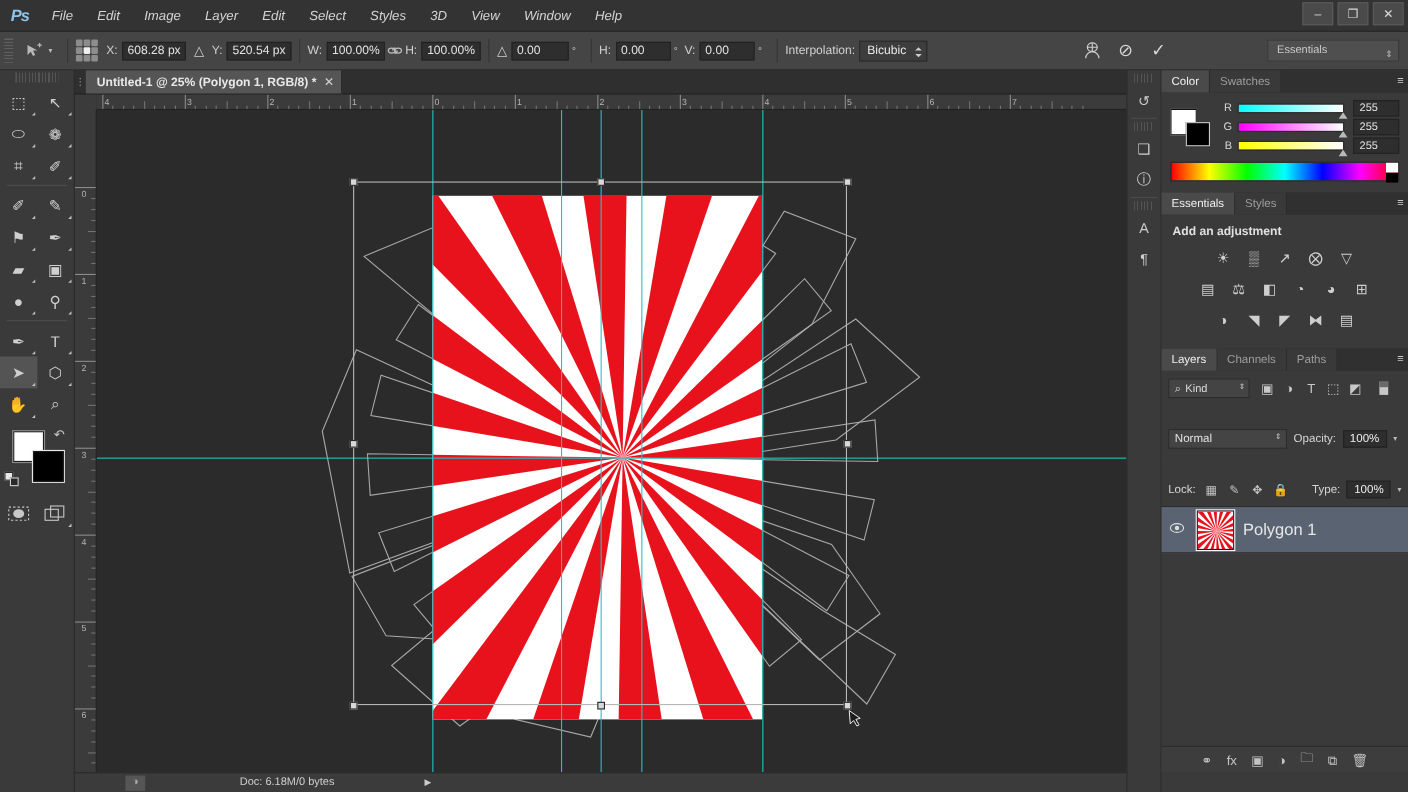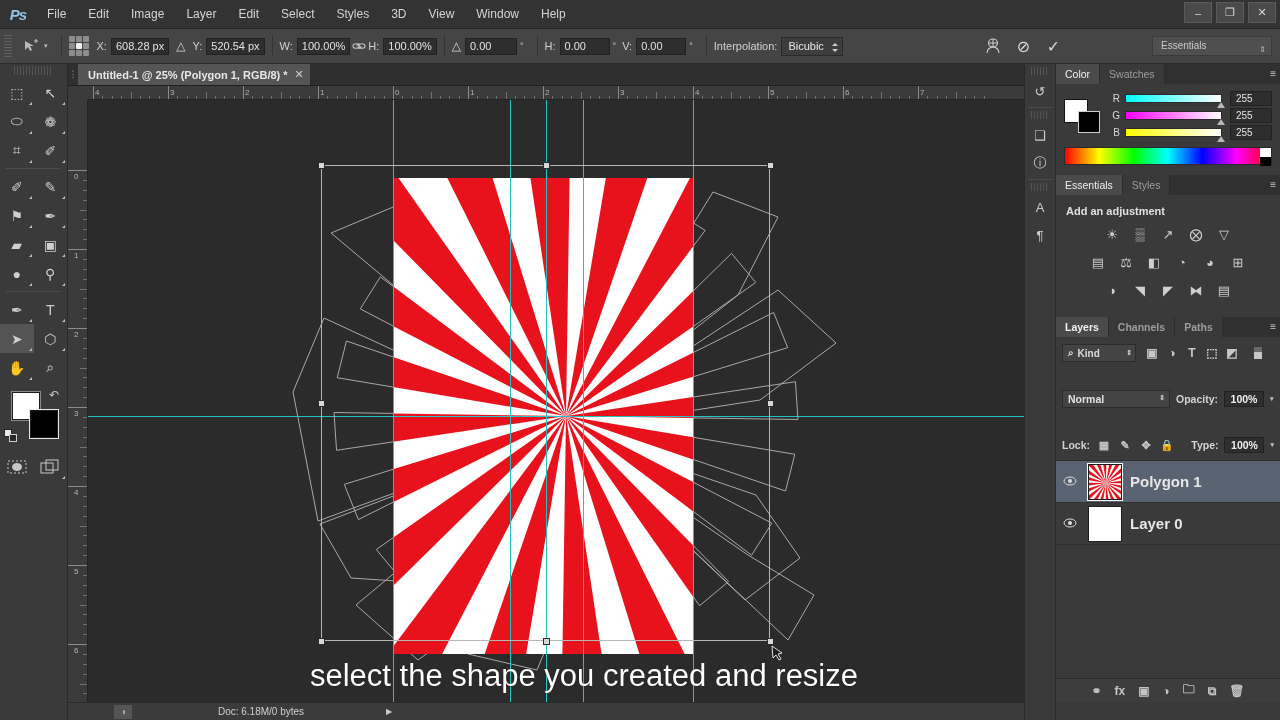--- a/index.html
+++ b/index.html
@@ -18,21 +18,21 @@
     background: #333333; display: flex; align-items: center;
     border-bottom: 1px solid #242424;
   }
   .ps-logo {
     width: 36px; height: 29px; display: flex; align-items: center;
     justify-content: center; font-weight: bold; font-size: 15px;
     color: #8fc3ea; letter-spacing: -1px; font-style: italic;
   }
   .menu-item {
     padding: 0 11px; height: 29px; line-height: 29px; font-size: 12px;
-    color: #d4d4d4; cursor: default; white-space: nowrap;
+    color: #d4d4d4; cursor: default; white-space: nowrap; font-style: italic;
   }
   .wincontrols { position: absolute; right: 0; top: 0; display: flex; height: 25px; }
   .winbtn {
     width: 28px; height: 21px; margin-top: 2px; margin-right: 4px;
     background: #4a4a4a; border: 1px solid #5a5a5a;
     display: flex; align-items: center; justify-content: center;
     color: #d8d8d8; font-size: 11px;
   }
 
   
@@ -746,21 +746,20 @@
         <div class="handle" style="left:445px; top:234px"></div>
         <div class="handle" style="left:-4px;  top:472px"></div>
         <div class="handle" style="left:221px; top:472px"></div>
         <div class="handle" style="left:445px; top:472px"></div>
       </div>
 
       <svg style="position:absolute;left:683px;top:545px" width="16" height="16">
         <path d="M1 1 L11 8 L7 9 L10 14 L8 15 L5 10 L2 13 Z" fill="#1c1c1c" stroke="#f0f0f0" stroke-width="0.9"></path>
       </svg>
 
-      <div class="caption">select the shape you created and resize</div>
     </div>
   </div>
 
   <div class="statusbar">
     <div class="zoomfield">25%</div>
     <div class="sb-icon">◑</div>
     <div class="docinfo" style="flex:1;text-align:center;max-width:250px">Doc: 6.18M/0 bytes</div>
     <div class="sb-arrow">▶</div>
   </div>
 
@@ -856,21 +855,21 @@
               <div class="adj-ico">◑</div>
               <div class="adj-ico">◥</div>
               <div class="adj-ico">◤</div>
               <div class="adj-ico">⧓</div>
               <div class="adj-ico">▤</div>
             </div>
           </div>
       </div>
     </div>
 
-    <div class="panel" style="margin-top:4px; position:relative; height:385px;font-weight:bold;">
+    <div class="panel" style="margin-top:4px; position:relative; height:385px;">
       <div class="ptabs">
         <div class="ptab active">Layers</div>
         <div class="ptab">Channels</div>
         <div class="ptab">Paths</div>
         <div class="filler"></div>
         <div class="pmenu">≡</div>
       </div>
 
       <div class="lrow" style="margin-top:4px">
         <div class="kindbox">
@@ -939,28 +938,20 @@
                 <path d="M17 18 L-11.03637057199403 -10.530017966167268 L-6.023051525013084 -14.709923547397551 Z" fill="#e8121d"></path>
                 <path d="M17 18 L-0.8479125243923775 -17.79737446408099 L5.211699082988373 -20.223500120867826 Z" fill="#e8121d"></path>
                 <path d="M17 18 L11.087623554815583 -21.560634534476677 L17.600370718668938 -21.995494183722307 Z" fill="#e8121d"></path>
                 <path d="M17 18 L23.60190423442711 -21.451424061489256 L29.930273885377456 -19.85245061088021 Z" fill="#e8121d"></path>
                 <path d="M17 18 L35.46994452940133 -17.48043332712888 L40.99447175366966 -14.004145438713856 Z" fill="#e8121d"></path>
                 <path d="M17 18 L45.530017966167264 -10.03637057199403 L49.709923547397544 -5.023051525013088 Z" fill="#e8121d"></path>
                 <path d="M17 18 L52.79737446408099 0.15208747560761893 L55.22350012086781 6.211699082988337 Z" fill="#e8121d"></path>
               </svg></div>
             <div class="lname">Polygon 1</div>
           </div>
-          <div class="layer">
-            <div class="eye"><svg width="14" height="10" viewBox="0 0 14 10">
-                <ellipse cx="7" cy="5" rx="6" ry="4" fill="none" stroke="#dcdcdc"></ellipse>
-                <circle cx="7" cy="5" r="2" fill="#dcdcdc"></circle>
-              </svg></div>
-            <div class="thumb"></div>
-            <div class="lname">Layer 0</div>
-          </div>
         </div>
 
       <div class="panel-bottom">
         <div id="layer-bottom-icons" style="display:flex;gap:13px;align-items:center">
             <div class="pb-ico">⚭</div>
             <div class="pb-ico">fx</div>
             <div class="pb-ico">▣</div>
             <div class="pb-ico">◑</div>
             <div class="pb-ico">🗀</div>
             <div class="pb-ico">⧉</div>

